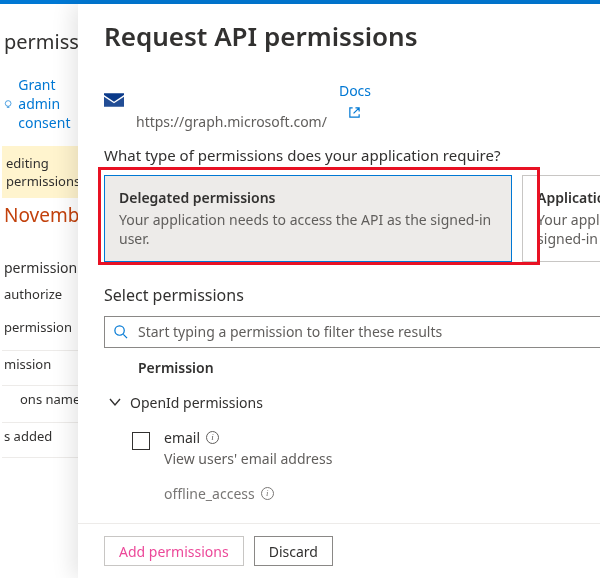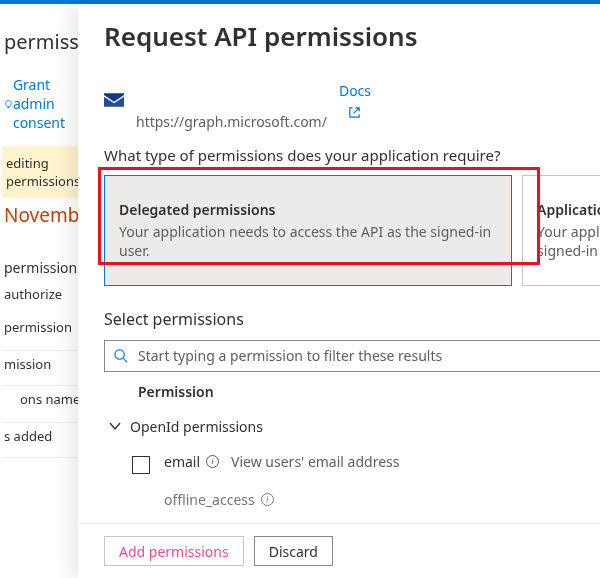--- a/index.html
+++ b/index.html
@@ -3,21 +3,21 @@
 <meta charset="utf-8">
 <style>
   * { box-sizing: border-box; font-family: "Segoe UI", -apple-system, system-ui, sans-serif; }
   html, body { margin: 0; padding: 0; width: 600px; height: 578px; overflow: hidden; background: #fff; color: #323130; }
   .topbar { height: 4px; background: #0078d4; width: 100%; }
   .stage { position: relative; width: 600px; height: 574px; }
 
   
   .bg { position: absolute; left: 0; top: 0; width: 90px; height: 574px; padding: 0 0 0 2px; font-size: 13px; color: #323130; overflow: hidden; }
   .bg-perm-title { font-size: 20px; font-weight: 400; color: #323130; margin: 24px 0 14px 2px; white-space: nowrap; }
-  .bg-link-row { display:flex; align-items:center; gap:0; margin: 20px 0 14px 2px; color:#0078d4; font-size:14px; }
+  .bg-link-row { display:flex; align-items:center; gap:6px; margin: 20px 0 14px 2px; color:#0078d4; font-size:14px; }
   .bg-warn { background: #fff4ce; padding: 8px 4px; margin: 6px 0 4px 0; font-size: 13px; line-height: 1.4; }
   .bg-mute { color: #c2410c; font-size: 19px; margin: 0 0 30px 2px; }
   .bg-info { background: #eff6fc; padding: 12px 4px; font-size: 13px; line-height: 1.4; margin-bottom: 30px; }
   .bg-head { font-size: 14px; font-weight:400; margin: 10px 0 8px 2px; }
   .bg-para { font-size: 13px; margin: 0 0 14px 2px; line-height: 1.4; }
   .bg-row { font-size: 13px; margin: 2px 0 12px 2px; }
   .bg-bold { font-weight: 400; font-size: 13px; margin: 2px 0 14px 18px; white-space: nowrap; }
   .bg-sep { border-top: 1px solid #edebe9; margin: 4px 0; }
 
   
@@ -26,41 +26,41 @@
   .panel-title { font-size: 26px; font-weight: 600; color: #323130; margin: 0 0 14px 0; letter-spacing: 0; }
 
   .api-row { display: flex; align-items: center; gap: 12px; margin-bottom: 14px; font-size: 14px; }
   .api-icon { width: 20px; height: 14px; }
   .api-url { color: #605e5c; margin-top: 44px; }
   .docs-link { display: inline-flex; align-items: center; gap: 6px; color: #0078d4; text-decoration: none; cursor: pointer; flex-direction: column; }
 
   .question { font-size: 15px; color: #323130; margin: 4px 0 10px 0; }
 
   .cards { position: relative; display: flex; gap: 10px; }
-  .card { border: 1px solid #c8c6c4; padding: 24px 14px; width: 426px; min-height: 74px; cursor: pointer; }
+  .card { border: 1px solid #c8c6c4; padding: 12px 14px; width: 426px; min-height: 74px; cursor: pointer; }
   .card.selected { background: #edebe9; border: 1px solid #0078d4; }
   .card-title { font-size: 14px; font-weight: 600; margin-bottom: 4px; color: #323130; }
   .card-desc { font-size: 14px; color: #605e5c; line-height: 1.35; }
   .card.secondary { width: 120px; overflow: hidden; white-space: nowrap; }
   .highlight-box { position: absolute; left: -6px; top: -8px; width: 442px; height: 98px; border: 3px solid #e81123; pointer-events: none; }
 
   .section-label { font-size: 16px; color: #323130; margin: 22px 0 10px 0; }
 
   .search { display: flex; align-items: center; gap: 8px; border: 1px solid #8a8886; height: 32px; padding: 0 8px; width: 512px; }
   .search input { border: none; outline: none; flex: 1; font-size: 14px; color: #323130; background: transparent; }
   .search input::placeholder { color: #605e5c; }
 
   .perm-header { display: flex; font-size: 14px; font-weight: 600; padding: 10px 0 8px 34px; }
 
   .group-row { display: flex; align-items: center; gap: 8px; padding: 8px 0 8px 4px; font-size: 14px; cursor: pointer; }
   .chev { width: 14px; height: 14px; }
 
   .perm-item { display: flex; align-items: flex-start; gap: 14px; padding: 8px 0 10px 28px; font-size: 14px; }
   .perm-item .cb { width: 18px; height: 18px; border: 1px solid #323130; margin-top: 4px; cursor: pointer; flex: 0 0 18px; }
-  .perm-item .pn { display: flex; flex-direction: row; gap: 12px; }
+  .perm-item .pn { display: flex; flex-direction: column; gap: 2px; }
   .perm-name { display: flex; align-items: center; gap: 6px; color: #323130; }
   .perm-desc { color: #605e5c; }
   .perm-item.faded { opacity: 0.85; padding-left: 60px; padding-top: 6px; padding-bottom: 0; }
   .perm-item.faded .perm-name { color: #605e5c; }
 
   .info-icon { width: 13px; height: 13px; border: 1px solid #605e5c; border-radius: 50%; display: inline-flex; align-items: center; justify-content: center; font-size: 9px; color: #605e5c; font-style: italic; font-family: Georgia, serif; line-height: 1; }
 
   
   .footer { border-top: 1px solid #edebe9; padding: 12px 0 12px 26px; display: flex; gap: 10px; background:#fff; }
   .btn { height: 30px; padding: 0 14px; font-size: 14px; border: 1px solid #8a8886; background: #fff; color: #323130; cursor: pointer; }

